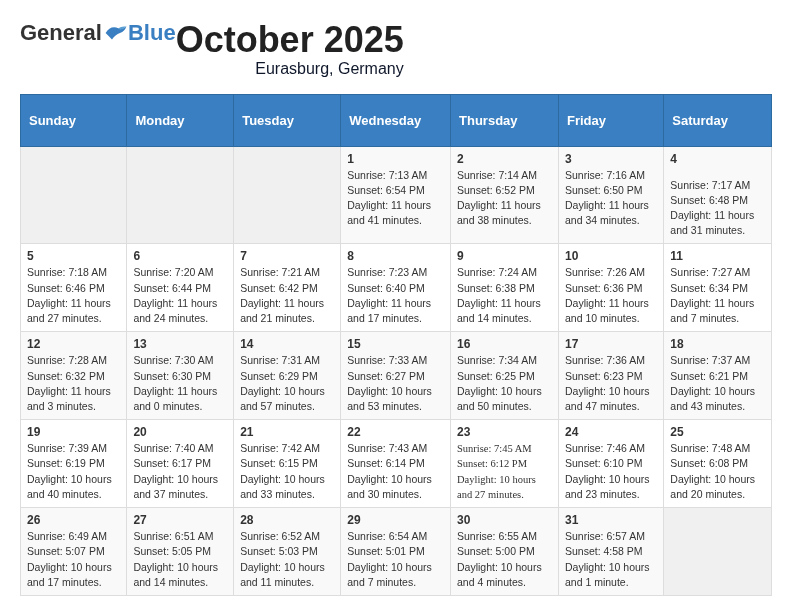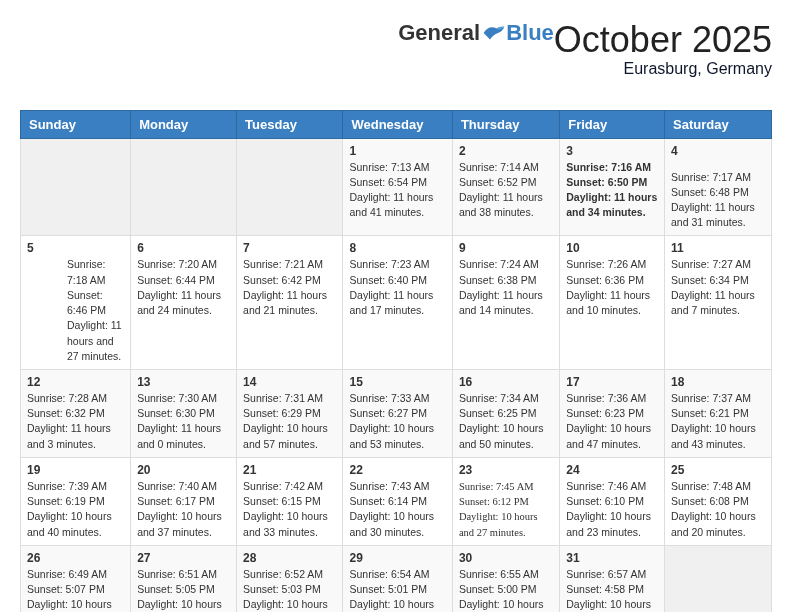--- a/index.html
+++ b/index.html
@@ -5,23 +5,23 @@
     * { box-sizing: border-box; margin: 0; padding: 0; }
     body {
       font-family: Arial, sans-serif;
       background: #fff;
       width: 792px;
       min-height: 612px;
       padding: 20px;
     }
     .header {
       display: flex;
-      justify-content: flex-end;
+      justify-content: flex-start;
       align-items: flex-start;
-      margin-bottom: 32px;
+      margin-bottom: 16px;
     }
     .logo {
       display: flex;
       flex-direction: column;
       align-items: flex-start;
     }
     .logo-text {
       display: flex;
       align-items: center;
       font-size: 22px;
@@ -32,38 +32,38 @@
     .logo-bird {
       width: 24px;
       height: 20px;
       margin-left: 2px;
     }
     .title-block {
       text-align: right;
     }
     .month-title {
       font-size: 36px;
-      font-weight: normal;
+      font-weight: bold;
       color: #222;
       line-height: 1.1;
     }
     .location {
       font-size: 16px;
       color: #0f172a;
     }
     .calendar {
       width: 100%;
       border-collapse: collapse;
       border: 1px solid #ccc;
     }
     .calendar th {
       background-color: #3a7fc1;
       color: #fff;
       text-align: left;
-      padding: 6px 8px;
+      padding: 18px 8px;
       font-size: 13px;
       font-weight: bold;
       border: 1px solid #2d6aa0;
     }
     .calendar td {
       vertical-align: top;
       padding: 5px 6px;
       font-size: 10.5px;
       color: #333;
       border: 1px solid #ddd;
@@ -135,35 +135,35 @@
 Daylight: 11 hours and 41 minutes.</div>
         </td>
         <td>
           <span class="day-number">2</span>
           <div class="day-info" style="white-space: pre-line;">Sunrise: 7:14 AM
 Sunset: 6:52 PM
 Daylight: 11 hours and 38 minutes.</div>
         </td>
         <td>
           <span class="day-number">3</span>
-          <div class="day-info" style="white-space: pre-line; font-weight: bold;">Sunrise: 7:16 AM
+          <div class="day-info" style="white-space: pre-line;">Sunrise: 7:16 AM
 Sunset: 6:50 PM
 Daylight: 11 hours and 34 minutes.</div>
         </td>
         <td>
           <span class="day-number">4</span>
           <div class="day-info" style="white-space: pre-line; margin-top: 12px;">Sunrise: 7:17 AM
 Sunset: 6:48 PM
 Daylight: 11 hours and 31 minutes.</div>
         </td>
       </tr>
       <tr>
         <td>
           <span class="day-number">5</span>
-          <div class="day-info" style="white-space: pre-line; margin-left: 40px;">Sunrise: 7:18 AM
+          <div class="day-info" style="white-space: pre-line;">Sunrise: 7:18 AM
 Sunset: 6:46 PM
 Daylight: 11 hours and 27 minutes.</div>
         </td>
         <td>
           <span class="day-number">6</span>
           <div class="day-info" style="white-space: pre-line;">Sunrise: 7:20 AM
 Sunset: 6:44 PM
 Daylight: 11 hours and 24 minutes.</div>
         </td>
         <td>

